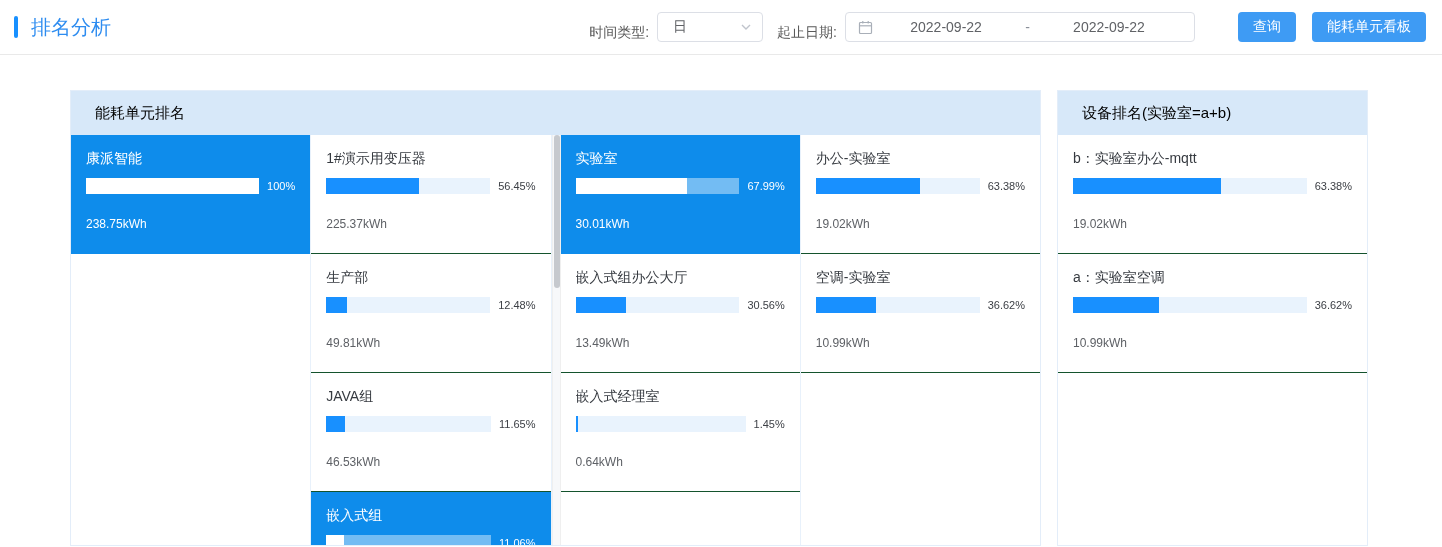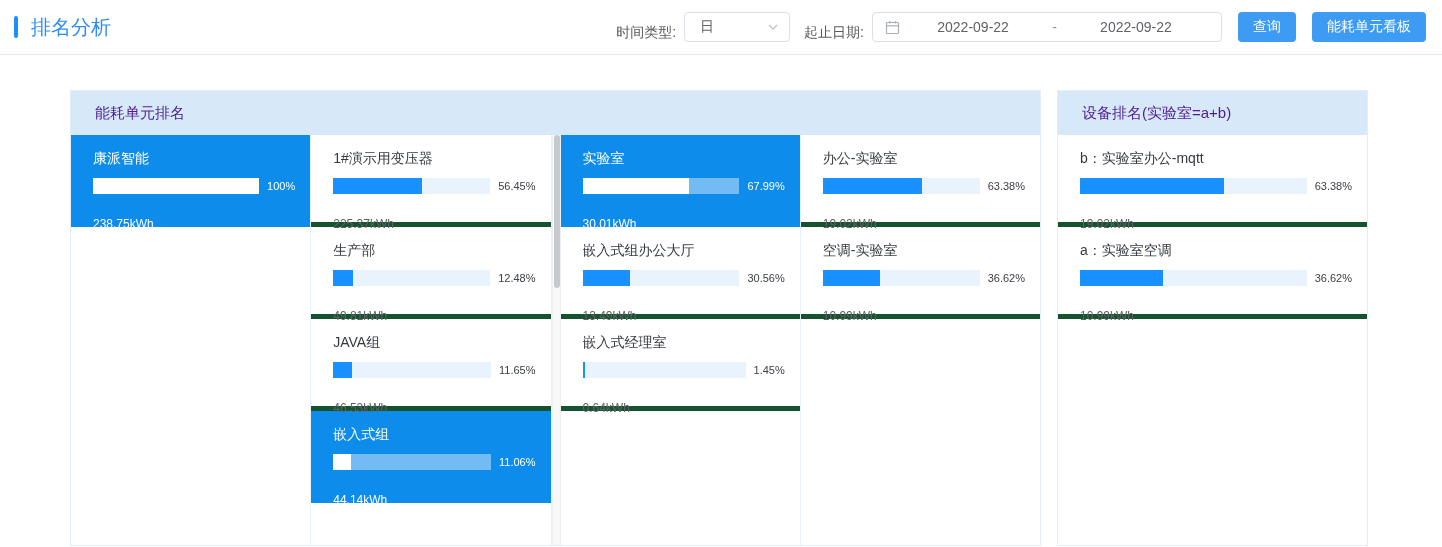--- a/index.html
+++ b/index.html
@@ -11,46 +11,46 @@
   .topbar { height:55px; display:flex; align-items:center; padding:0 16px 0 14px;
             border-bottom:1px solid #e9e9e9; background:#fff; }
   .accent { width:4px; height:22px; border-radius:2px; background:#1890ff; margin-right:13px; }
   .title  { font-size:20px; font-weight:400; color:#2d8cf0; }
   .controls { margin-left:auto; display:flex; align-items:flex-end; font-size:14px; color:#5a5a5a; }
   .lbl { margin-right:8px; white-space:nowrap; }
   .select { width:106px; height:30px; border:1px solid #dcdfe6; border-radius:4px;
             display:flex; align-items:center; justify-content:space-between;
             padding:0 10px 0 15px; color:#606266; background:#fff; cursor:pointer; margin-right:14px; }
   .daterange { width:350px; height:30px; border:1px solid #dcdfe6; border-radius:4px;
-               display:flex; align-items:center; padding:0 12px; color:#606266; background:#fff; margin-right:4px; }
+               display:flex; align-items:center; padding:0 12px; color:#606266; background:#fff; margin-right:31px; }
   .daterange .date { flex:1; text-align:center; }
   .daterange .dash { padding:0 6px; color:#8a8f99; }
   .btn { height:30px; padding:0 15px; border:none; border-radius:4px; background:#3e9bf4;
          color:#fff; font-size:14px; font-family:inherit; cursor:pointer; margin-left:16px; white-space:nowrap; }
 
   
   .content { display:flex; gap:16px; margin:35px 74px 0 70px; height:456px; }
   .panel { border:1px solid #e3edf9; background:#fff; display:flex; flex-direction:column; overflow:hidden; }
   .panel.left  { flex:1; }
   .panel.right { width:311px; flex:none; }
-  .panel-header { height:44px; flex:none; background:#d7e8f9; color:#4c1d95;
+  .panel-header { height:44px; flex:none; background:#d7e8f9; color:#000000;
                   font-size:15px; display:flex; align-items:center; padding:0 24px; }
   .panel-body { flex:1; overflow:hidden; background:#fff; }
 
   .columns { display:flex; height:100%; }
   .col { flex:1; border-right:1px solid #e8f1fb; overflow:hidden; background:#fff; }
   .columns .col:last-child { border-right:none; }
 
   .scrollbar { width:9px; flex:none; background:#f7f8fa; border-left:1px solid #efefef;
                border-right:1px solid #efefef; position:relative; }
   .scrollbar .thumb { position:absolute; top:0; left:1px; width:6px; height:153px;
                       border-radius:4px; background:#c6c9ce; }
 
   
-  .card { height:92px; padding:15px 15px 0 22px; border-bottom:5px solid #14532d;
+  .card { height:119px; padding:15px 15px 0 15px; border-bottom:1px solid #14532d;
           background:#fff; cursor:pointer; }
   .card-name { font-size:14px; color:#363a40; white-space:nowrap; overflow:hidden; }
   .bar-row { display:flex; align-items:center; margin-top:10px; }
   .bar-track { flex:1; height:16px; background:#e9f3fd; overflow:hidden; }
   .bar-fill { height:100%; background:#1890ff; }
   .pct { margin-left:8px; font-size:11px; color:#3d4046; white-space:nowrap; }
   .kwh { margin-top:23px; font-size:12px; color:#5f6artikel; color:#5e6166; }
   .card.selected { background:#0e8ceb; border-bottom-color:#0e8ceb; }
   .card.selected .card-name, .card.selected .pct, .card.selected .kwh { color:#fff; }
   .card.selected .bar-track { background:rgba(255,255,255,.42); }

